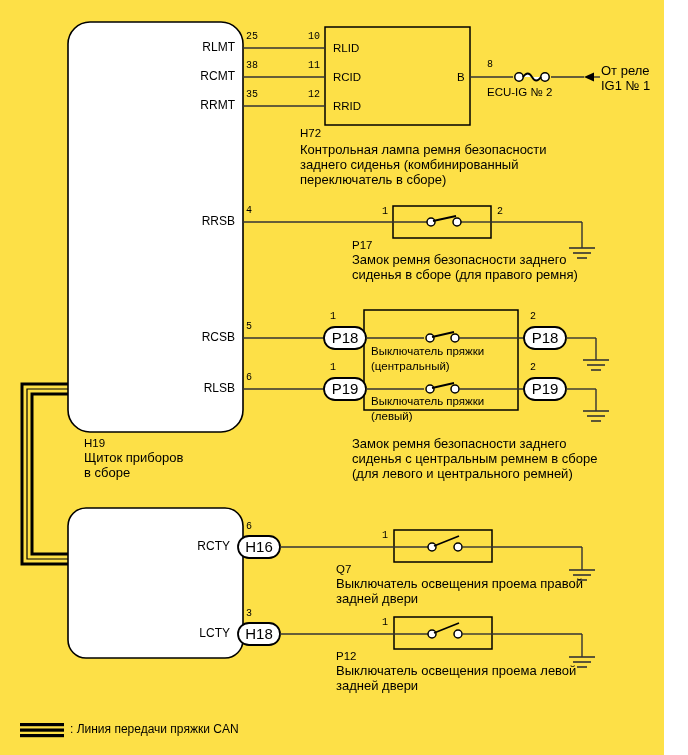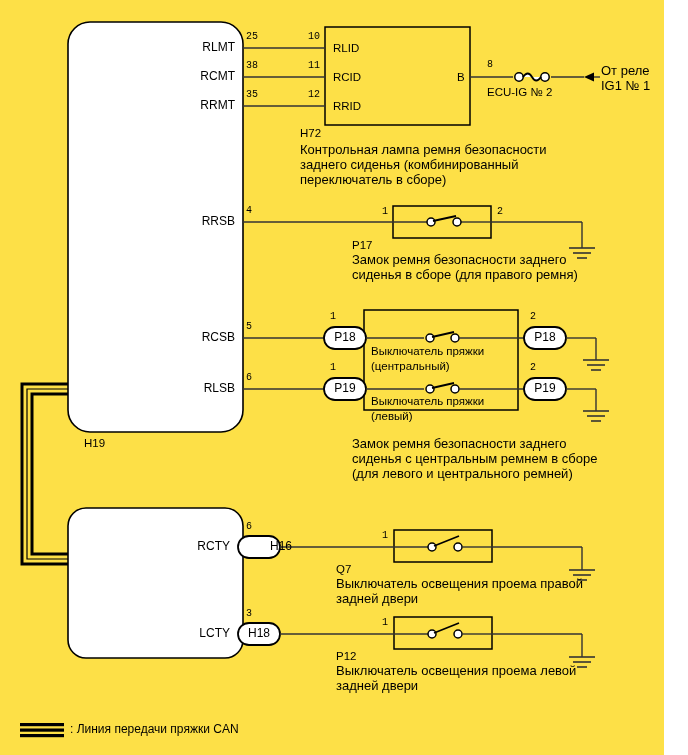--- a/index.html
+++ b/index.html
@@ -50,21 +50,21 @@
   }
   .term-name {
     position: absolute;
     font-size: 12px;
     line-height: 13px;
     color: #000;
     text-align: right;
   }
   .conn-oval-label {
     position: absolute;
-    font-size: 12px;
+    font-size: 15px;
     line-height: 13px;
     color: #000;
     text-align: center;
     width: 44px;
   }
   .box-title {
     position: absolute;
     font-size: 11.5px;
     line-height: 14px;
     color: #000;
@@ -223,20 +223,22 @@
   <div class="term-name" style="left:155px; top:215px; width:80px;"><span>RRSB</span></div>
   <div class="pin-num" style="left:246px; top:205px; width:24px; text-align:left;"><span>4</span></div>
 
   <div class="term-name" style="left:155px; top:331px; width:80px;"><span>RCSB</span></div>
   <div class="pin-num" style="left:246px; top:321px; width:24px; text-align:left;"><span>5</span></div>
 
   <div class="term-name" style="left:155px; top:382px; width:80px;"><span>RLSB</span></div>
   <div class="pin-num" style="left:246px; top:372px; width:24px; text-align:left;"><span>6</span></div>
 
   <div class="box-title" style="left:84px; top:436px;"><span>H19</span></div>
+  <div class="lbl-multi" style="left:84px; top:450px;"><span>Щиток приборов
+в сборе</span></div>
 
   <div class="lbl" style="left:333px; top:41px;"><span>RLID</span></div>
   <div class="pin-num" style="left:290px; top:31px; width:30px; text-align:right;"><span>10</span></div>
 
   <div class="lbl" style="left:333px; top:70px;"><span>RCID</span></div>
   <div class="pin-num" style="left:290px; top:60px; width:30px; text-align:right;"><span>11</span></div>
 
   <div class="lbl" style="left:333px; top:99px;"><span>RRID</span></div>
   <div class="pin-num" style="left:290px; top:89px; width:30px; text-align:right;"><span>12</span></div>
 
@@ -271,21 +273,21 @@
   <div class="pin-num" style="left:530px; top:362px; width:24px; text-align:left;"><span>2</span></div>
   <div class="inbox-label" style="left:371px; top:394px;"><span>Выключатель пряжки
 (левый)</span></div>
 
   <div class="lbl-multi" style="left:352px; top:436px;"><span>Замок ремня безопасности заднего
 сиденья с центральным ремнем в сборе
 (для левого и центрального ремней)</span></div>
 
   <div class="term-name" style="left:150px; top:540px; width:80px;"><span>RCTY</span></div>
   <div class="pin-num" style="left:246px; top:521px; width:24px; text-align:left;"><span>6</span></div>
-  <div class="conn-oval-label" style="left:251px; top:540px;padding-left:8px;"><span>H16</span></div>
+  <div class="conn-oval-label" style="left:229px; top:540px;padding-left:8px;"><span>H16</span></div>
 
   <div class="term-name" style="left:150px; top:627px; width:80px;"><span>LCTY</span></div>
   <div class="pin-num" style="left:246px; top:608px; width:24px; text-align:left;"><span>3</span></div>
   <div class="conn-oval-label" style="left:237px; top:627px;"><span>H18</span></div>
 
 
   <div class="pin-num" style="left:358px; top:530px; width:30px; text-align:right;"><span>1</span></div>
   <div class="box-title" style="left:336px; top:562px;"><span>Q7</span></div>
   <div class="lbl-multi" style="left:336px; top:576px;"><span>Выключатель освещения проема правой
 задней двери</span></div>

